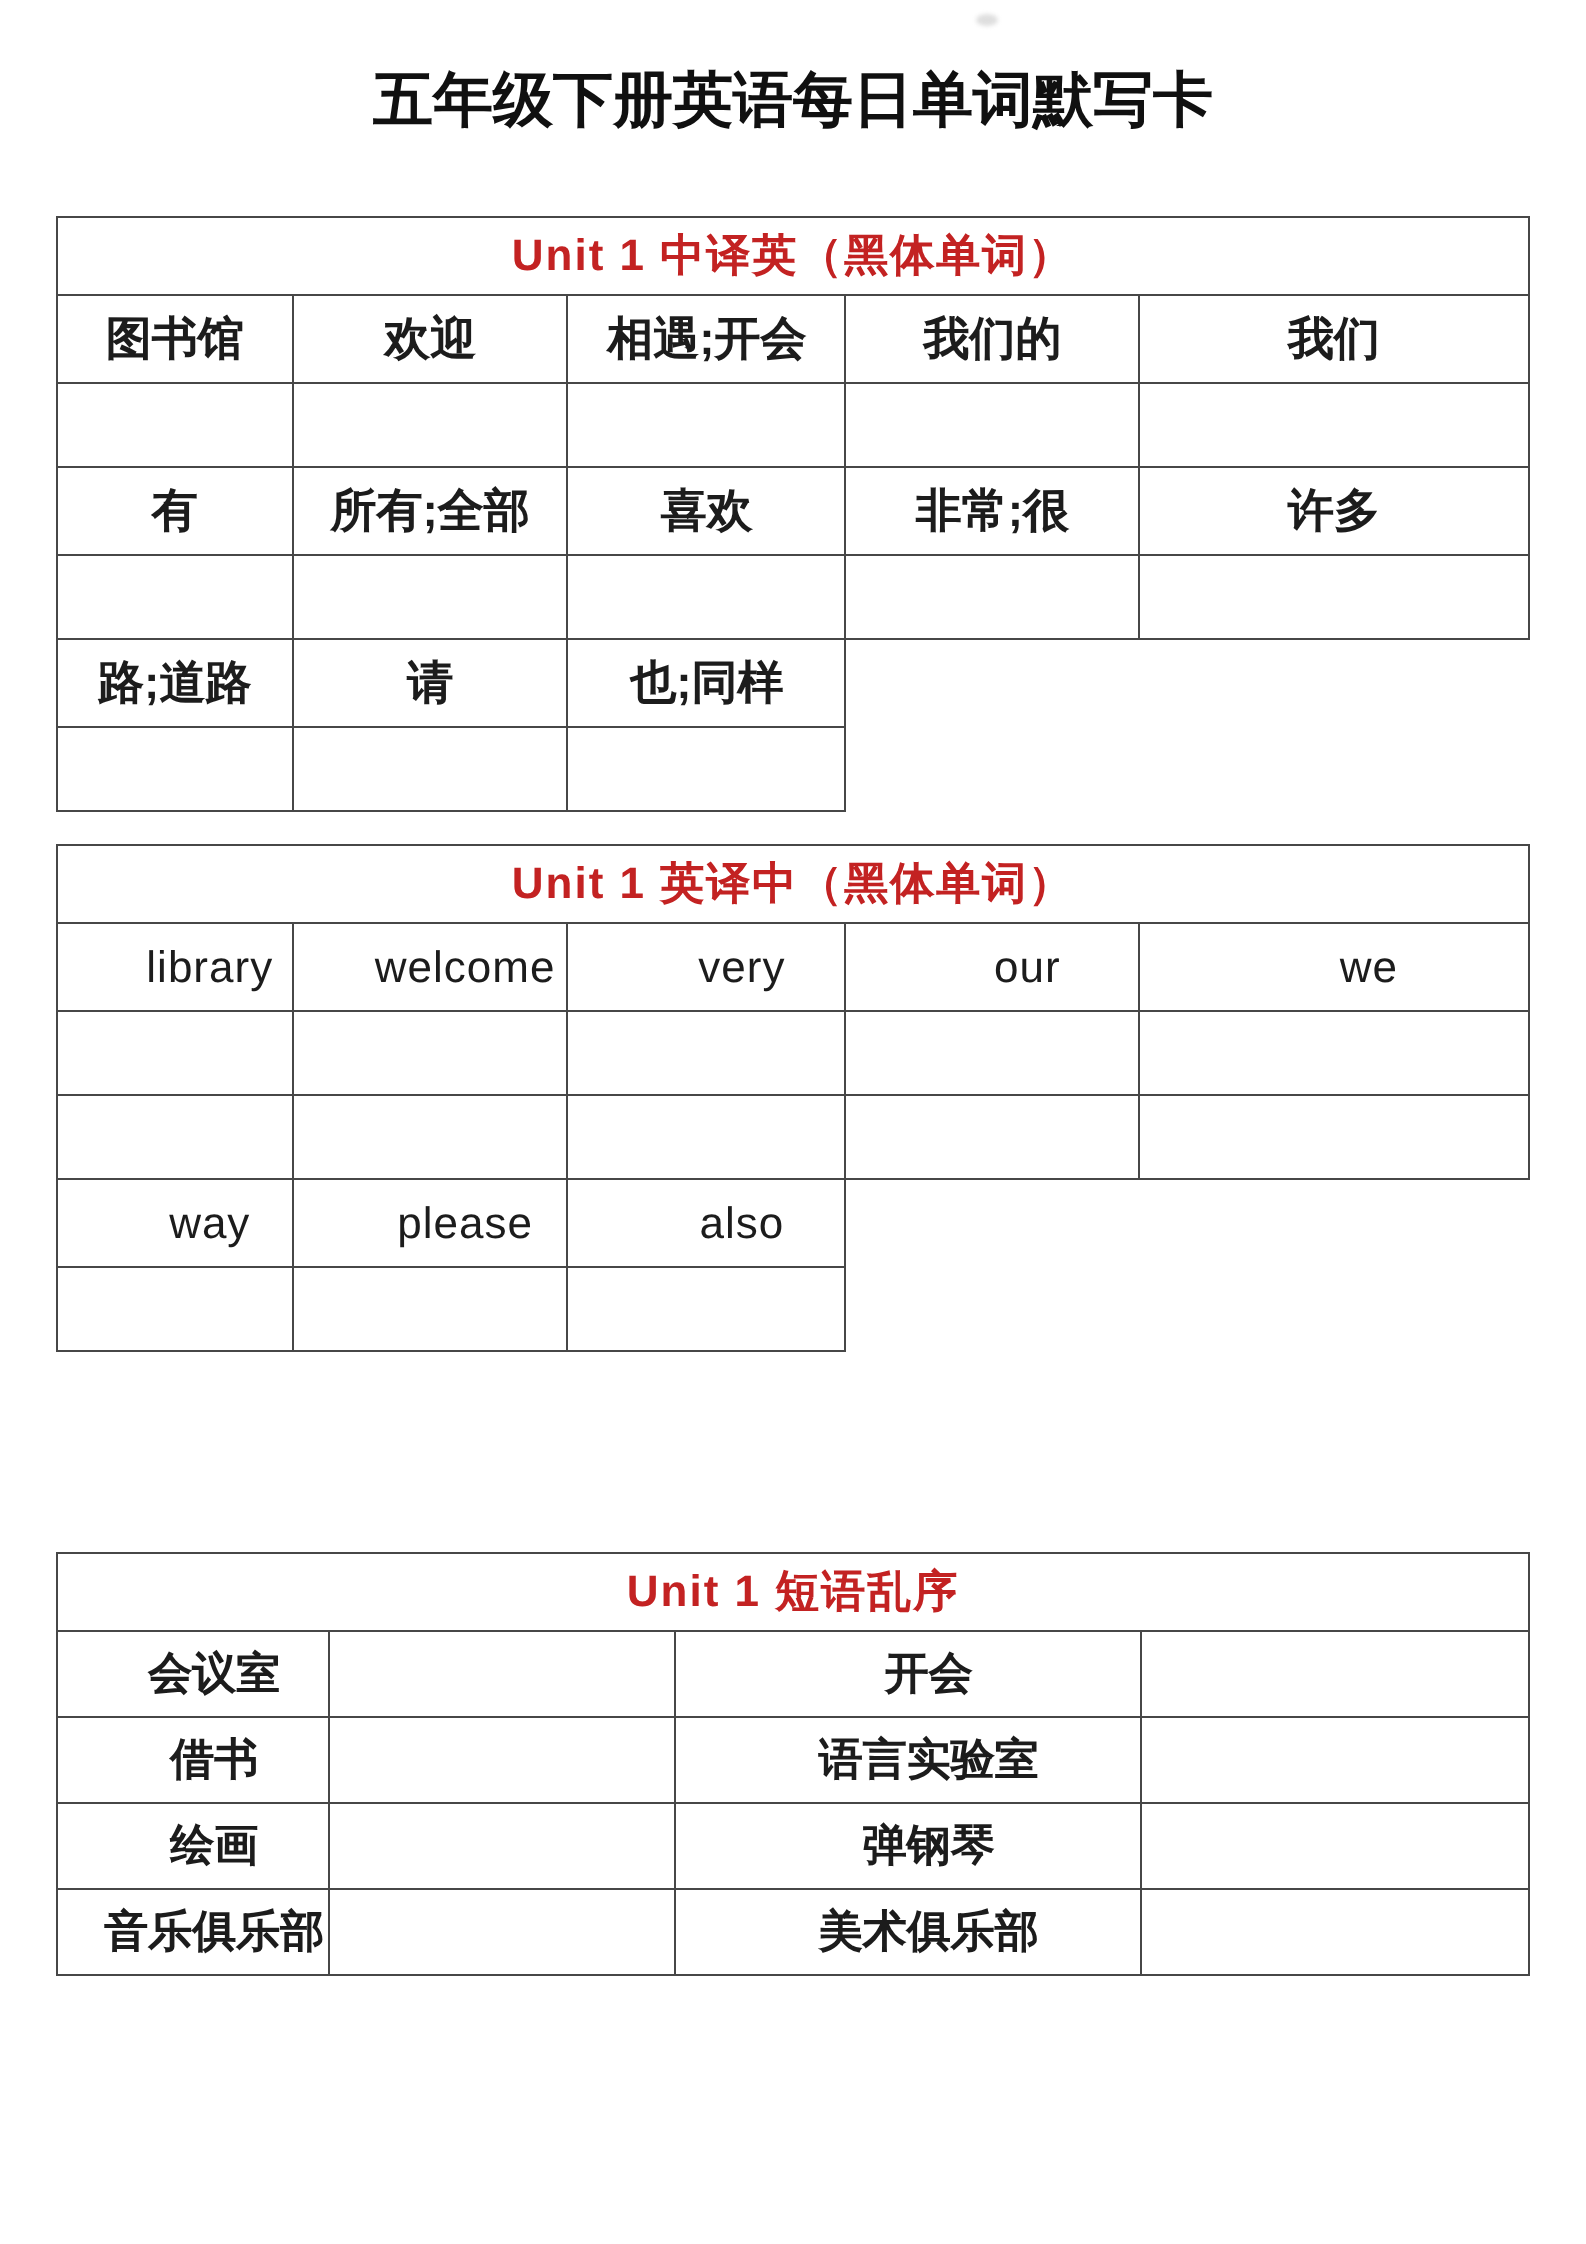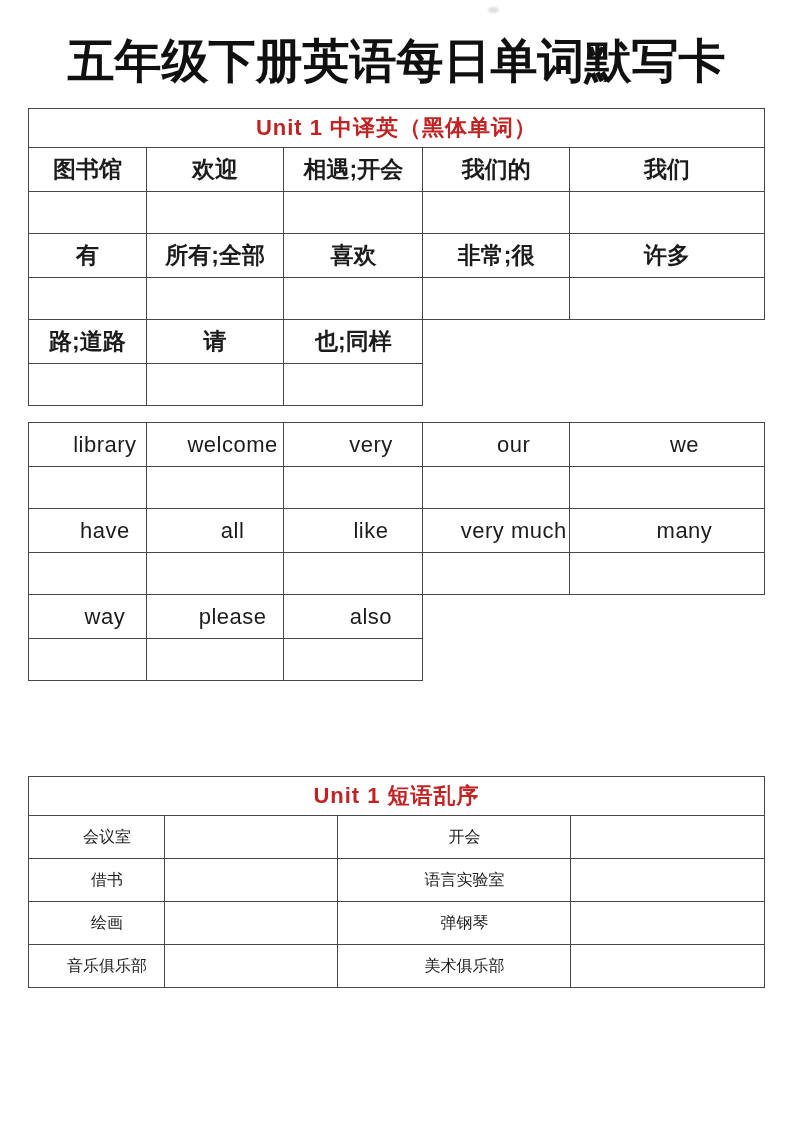--- a/index.html
+++ b/index.html
@@ -12,21 +12,21 @@
   }
   .page { position:relative; width:793px; height:1122px; overflow:hidden; background:#fff; }
 
   .artifact {
     position:absolute; left:488px; top:7px; width:11px; height:6px;
     background:#c4c4c4; border-radius:50%; opacity:.55; filter:blur(1px);
   }
 
   .title {
     position:absolute; top:34px; left:0; width:100%; margin:0;
-    text-align:center; font-size:47px; line-height:1.15; font-weight:900;
+    text-align:center; font-size:30px; line-height:1.15; font-weight:900;
     color:#101010; letter-spacing:0;
   }
 
   .tbl { position:absolute; left:28px; width:737px; }
   #table-1 { top:108px; }
   #table-2 { top:422px; }
   #table-3 { top:776px; }
 
   table { width:100%; border-collapse:collapse; table-layout:fixed; }
   td {
@@ -38,21 +38,21 @@
   tr.words { height:44px; }
   tr.blank { height:42px; }
   tr.phrase{ height:43px; }
 
   td.head {
     color:var(--accent); font-size:22px; font-weight:700; letter-spacing:1px;
   }
   td.word  { font-size:23px; font-weight:600; }
   #table-2 td.word { font-size:22px; font-weight:400; letter-spacing:.5px;padding-left:37px; }
   td.blank { font-size:0; }
-  td.phrase{ font-size:16px; font-weight:400;padding-left:23px; }
+  td.phrase{ font-size:22px; font-weight:700;padding-left:23px; }
 
   
   .cols5 col:nth-child(1){width:16.0%;}
   .cols5 col:nth-child(2){width:18.7%;}
   .cols5 col:nth-child(3){width:18.9%;}
   .cols5 col:nth-child(4){width:19.9%;}
   .cols5 col:nth-child(5){width:26.5%;}
   .cols4 col:nth-child(1){width:18.5%;}
   .cols4 col:nth-child(2){width:23.5%;}
   .cols4 col:nth-child(3){width:31.6%;}
@@ -124,41 +124,37 @@
   <section class="tbl" id="table-2">
     <table class="cols5">
       <colgroup>
           <col>
           <col>
           <col>
           <col>
           <col>
         </colgroup>
       <tbody>
+          <tr class="head">
+            <td class="head" colspan="5">Unit 1 英译中（黑体单词）</td>
+          </tr>
           <tr class="words">
             <td class="word">library</td>
             <td class="word">welcome</td>
             <td class="word">very</td>
             <td class="word">our</td>
             <td class="word">we</td>
           </tr>
           <tr class="blank">
             <td class="blank"></td>
             <td class="blank"></td>
             <td class="blank"></td>
             <td class="blank"></td>
             <td class="blank"></td>
           </tr>
-          <tr class="words">
-            <td class="word">have</td>
-            <td class="word">all</td>
-            <td class="word">like</td>
-            <td class="word">very much</td>
-            <td class="word">many</td>
-          </tr>
           <tr class="blank">
             <td class="blank"></td>
             <td class="blank"></td>
             <td class="blank"></td>
             <td class="blank"></td>
             <td class="blank"></td>
           </tr>
           <tr class="words">
             <td class="word">way</td>
             <td class="word">please</td>

